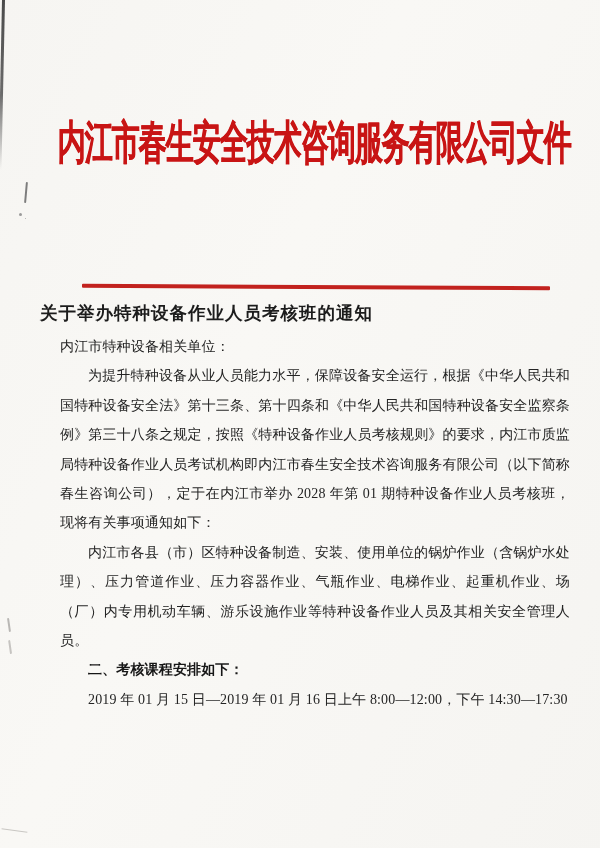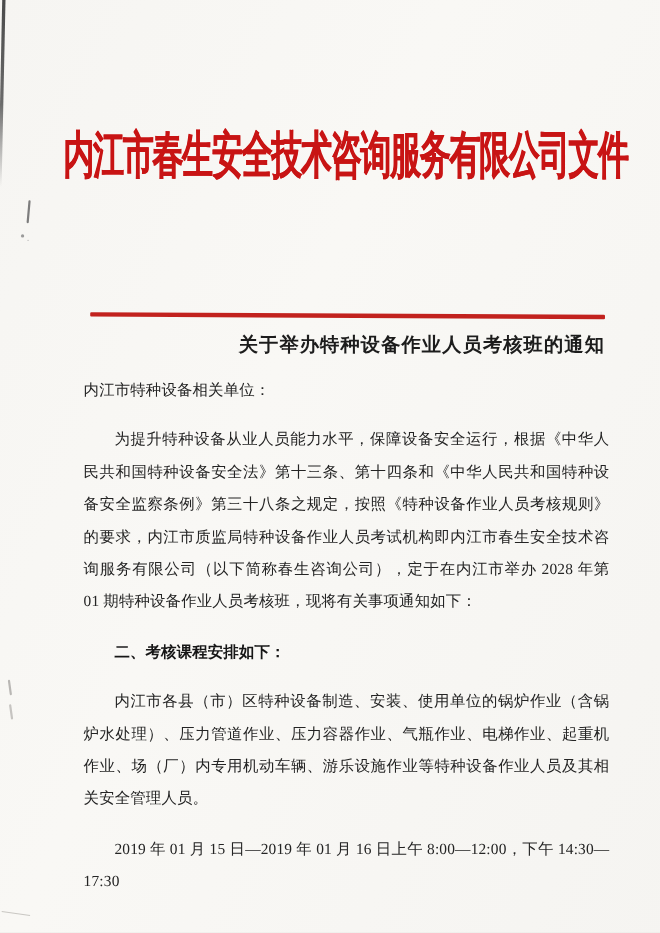--- a/index.html
+++ b/index.html
@@ -108,30 +108,30 @@
   }
   
   .content {
     position: absolute;
     top: 301px;
     left: 60px;
     right: 58px;
   }
   .notice-title {
     margin: 0 0 7px 0;
-    text-align: right;
+    text-align: left;
     font-size: 17.5px;
     font-weight: bold;
     letter-spacing: 1px;
     color: #1c1c1c;
     transform: translateX(-20px);
     white-space: nowrap;
   }
   .para {
-    margin: 16px;
+    margin: 0;
     font-size: 14px;
     line-height: 29.4px;
     letter-spacing: 0.15px;
     text-align: justify;
     text-justify: inter-ideograph;
     color: #242424;
   }
   .indent { text-indent: 2em; }
   .bold { font-weight: bold; color: #161616; }
 </style>
@@ -152,21 +152,21 @@
   <div class="red-line"></div>
 
   <div class="content">
     <h2 class="notice-title">关于举办特种设备作业人员考核班的通知</h2>
 
     <p class="para">内江市特种设备相关单位：</p>
 
     <p class="para indent">为提升特种设备从业人员能力水平，保障设备安全运行，根据《中华人民共和国特种设备安全法》第十三条、第十四条和《中华人民共和国特种设备安全监察条例》第三十八条之规定，按照《特种设备作业人员考核规则》的要求，内江市质监局特种设备作业人员考试机构即内江市春生安全技术咨询服务有限公司（以下简称春生咨询公司），定于在内江市举办 2028 年第 01 期特种设备作业人员考核班，现将有关事项通知如下：</p>
 
 
+    <p class="para indent">内江市各县（市）区特种设备制造、安装、使用单位的锅炉作业（含锅炉水处理）、压力管道作业、压力容器作业、气瓶作业、电梯作业、起重机作业、场（厂）内专用机动车辆、游乐设施作业等特种设备作业人员及其相关安全管理人员。</p>
+
     <p class="para indent bold">二、考核课程安排如下：</p>
-
-    <p class="para indent">内江市各县（市）区特种设备制造、安装、使用单位的锅炉作业（含锅炉水处理）、压力管道作业、压力容器作业、气瓶作业、电梯作业、起重机作业、场（厂）内专用机动车辆、游乐设施作业等特种设备作业人员及其相关安全管理人员。</p>
 
 
     <p class="para indent">2019 年 01 月 15 日—2019 年 01 月 16 日上午 8:00—12:00，下午 14:30—17:30</p>
   </div>
 
 </div>
 
 </body></html>

